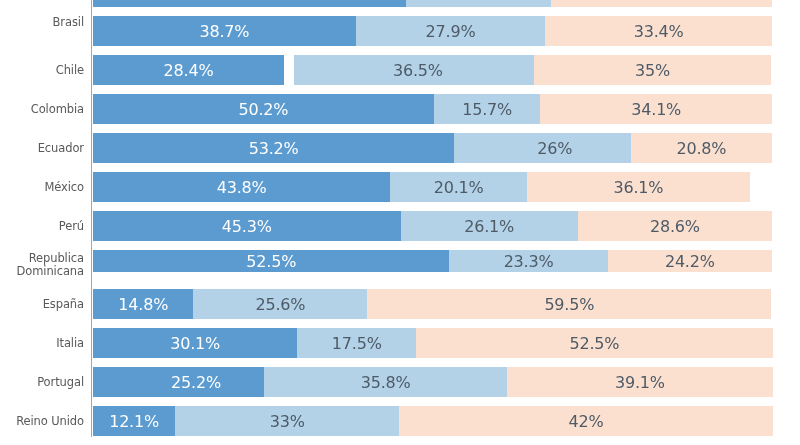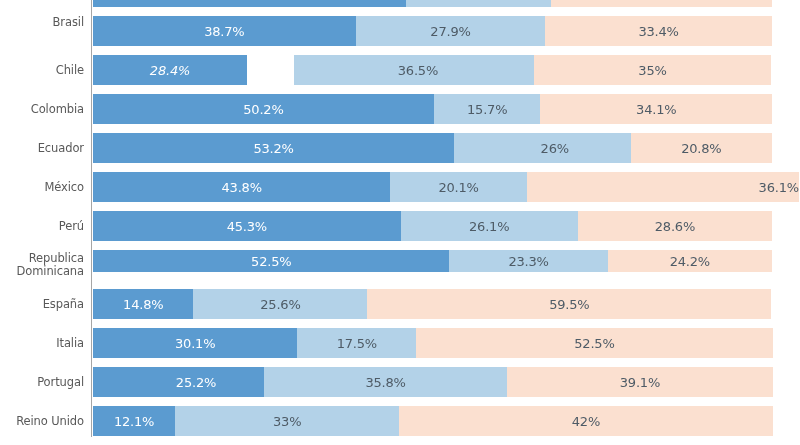--- a/index.html
+++ b/index.html
@@ -56,21 +56,21 @@
     position: absolute;
     top: 0;
     height: 100%;
     display: flex;
     align-items: center;
     justify-content: center;
     overflow: hidden;
     box-sizing: border-box;
   }
   .seg-label {
-    font-size: 13px;
+    font-size: 16px;
     font-family: "DejaVu Sans", sans-serif;
     white-space: nowrap;
     letter-spacing: -0.2px;
   }
   .seg.s0 { background: #5b9bd0; }
   .seg.s1 { background: #b3d2e8; }
   .seg.s2 { background: #fbe0d0; }
   .seg.s0 .seg-label { color: #ffffff; }
   .seg.s1 .seg-label { color: #4e5b66; }
   .seg.s2 .seg-label { color: #4e5b66; }
@@ -102,21 +102,21 @@
           <div class="seg s2" style="left: 452.214px; width: 226.786px;">
             <span class="seg-label">33.4%</span>
           </div>
         </div>
       </div>
       <div class="bar-row" style="top: 55px; height: 30px;">
         <div class="row-label" style="top: 8.5px;">
           <div>Chile</div>
         </div>
         <div class="bar-track">
-          <div class="seg s0" style="left: 0px; width: 154px; font-style: italic;">
+          <div class="seg s0" style="left: 0px; width: 191px;">
             <span class="seg-label">28.4%</span>
           </div>
           <div class="seg s1" style="left: 201px; width: 247.835px;">
             <span class="seg-label">36.5%</span>
           </div>
           <div class="seg s2" style="left: 440.671px; width: 237.65px;">
             <span class="seg-label">35%</span>
           </div>
         </div>
       </div>
@@ -156,21 +156,21 @@
         <div class="row-label" style="top: 8.5px;">
           <div>México</div>
         </div>
         <div class="bar-track">
           <div class="seg s0" style="left: 0px; width: 297.402px;">
             <span class="seg-label">43.8%</span>
           </div>
           <div class="seg s1" style="left: 297.402px; width: 136.479px;">
             <span class="seg-label">20.1%</span>
           </div>
-          <div class="seg s2" style="left: 433.881px; width: 272px; justify-content: flex-end;">
+          <div class="seg s2" style="left: 433.881px; width: 223px;">
             <span class="seg-label">36.1%</span>
           </div>
         </div>
       </div>
       <div class="bar-row" style="top: 211px; height: 30px;">
         <div class="row-label" style="top: 8.5px;">
           <div>Perú</div>
         </div>
         <div class="bar-track">
           <div class="seg s0" style="left: 0px; width: 307.587px;">

